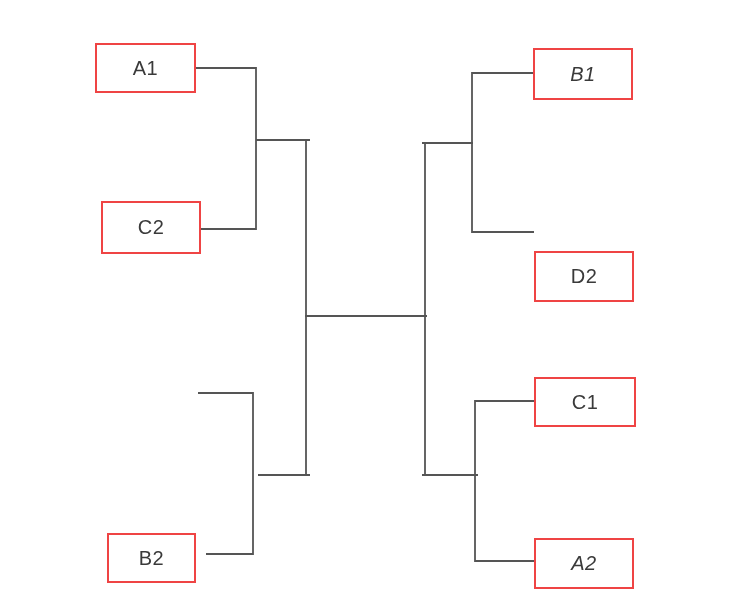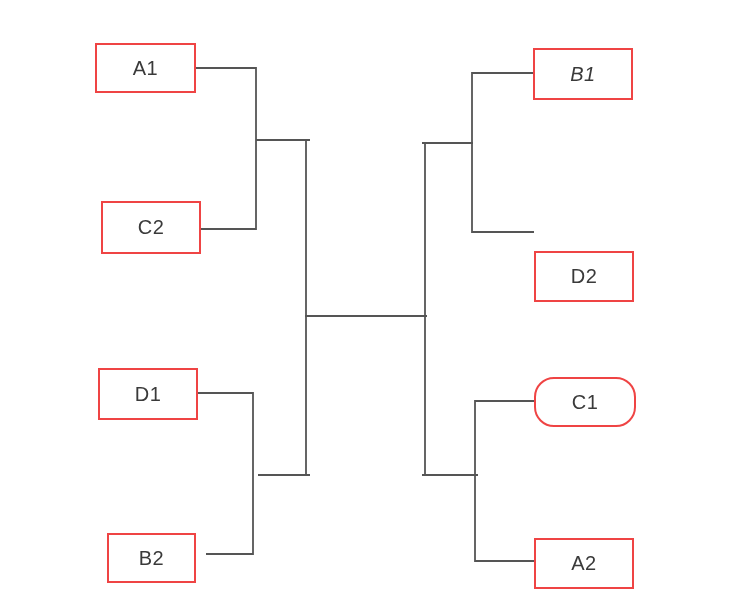--- a/index.html
+++ b/index.html
@@ -61,31 +61,28 @@
       <polyline points="534,401 475,401 475,561 534,561" fill="none" stroke="#555555" stroke-width="1.8"></polyline>
       <polyline points="422,475 478,475" fill="none" stroke="#555555" stroke-width="1.8"></polyline>
     </svg>
 
 <div class="bracket-node" style="left: 95px; top: 43px; width: 101px; height: 50px;">
       <span class="node-label">A1</span>
     </div>
     <div class="bracket-node" style="left: 101px; top: 201px; width: 100px; height: 53px;">
       <span class="node-label">C2</span>
     </div>
-    <div class="bracket-node" style="left: 98px; top: 368px; width: 100px; height: 52px;">
-      <span class="node-label">D1</span>
-    </div>
     <div class="bracket-node" style="left: 107px; top: 533px; width: 89px; height: 50px;">
       <span class="node-label">B2</span>
     </div>
     <div class="bracket-node" style="left: 533px; top: 48px; width: 100px; height: 52px; font-style: italic;">
       <span class="node-label">B1</span>
     </div>
     <div class="bracket-node" style="left: 534px; top: 207px; width: 100px; height: 51px; margin-top: 44px;">
       <span class="node-label">D2</span>
     </div>
-    <div class="bracket-node" style="left: 534px; top: 377px; width: 102px; height: 50px; border-radius: 20px;">
+    <div class="bracket-node" style="left: 534px; top: 377px; width: 102px; height: 50px;">
       <span class="node-label">C1</span>
     </div>
-    <div class="bracket-node" style="left: 534px; top: 538px; width: 100px; height: 51px;">
+    <div class="bracket-node" style="left: 534px; top: 538px; width: 100px; height: 51px; font-style: italic;">
       <span class="node-label">A2</span>
     </div>
   </div>
 
 </body></html>

